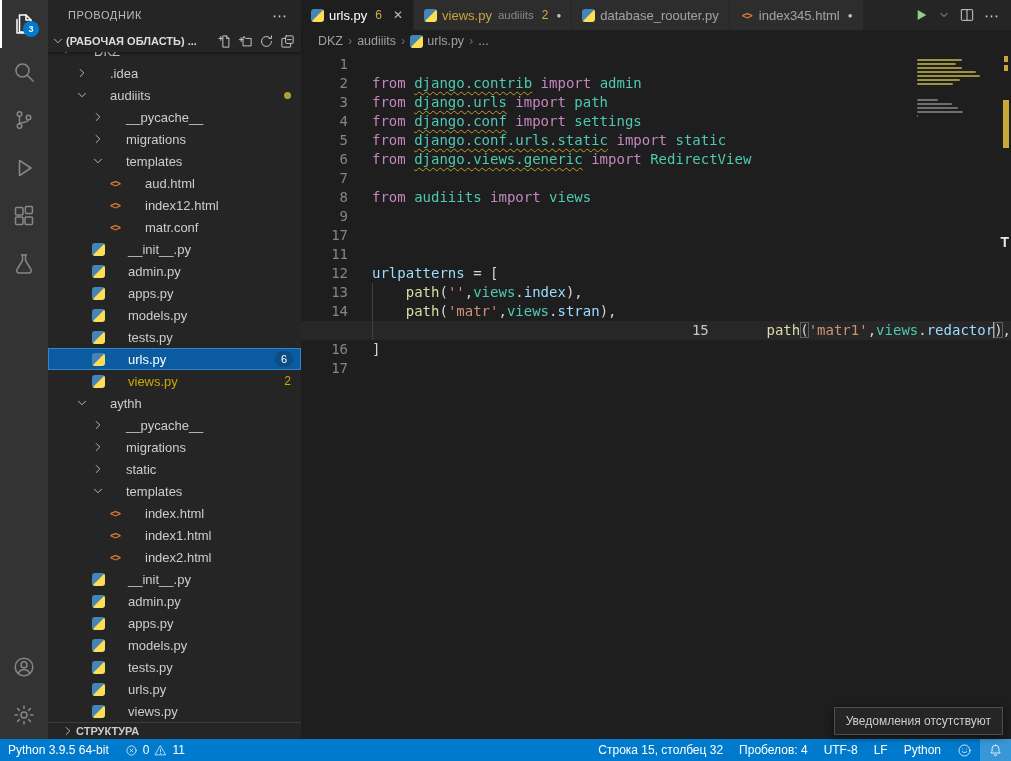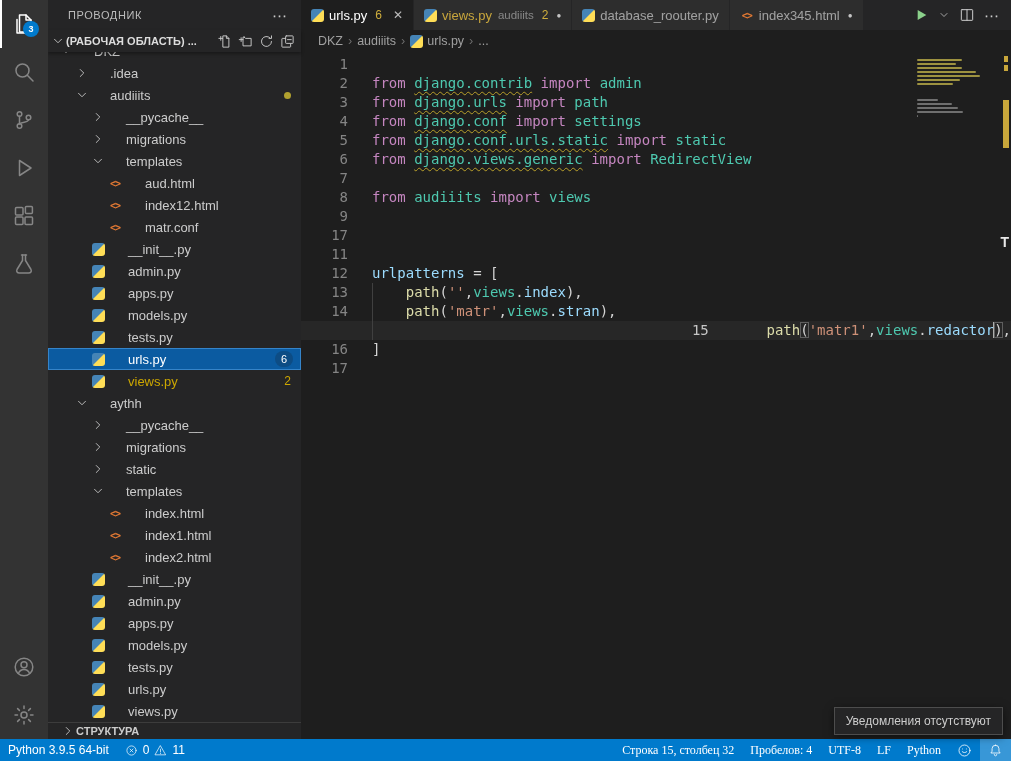--- a/index.html
+++ b/index.html
@@ -82,21 +82,21 @@
   .mm-line { height:2px; margin-bottom:2px; border-radius:1px; }
   .ruler-mark { position:absolute; background:#c9a73b; }
   .ruler-m1 { right:3px; top:4px; width:4px; height:6px; }
   .ruler-m2 { right:3px; top:13px; width:4px; height:6px; }
   .ruler-big { right:2px; top:48px; width:6px; height:48px; }
   .ruler-t { position:absolute; right:2px; top:182px; color:#e8e8e8; font:600 14px "Liberation Sans", sans-serif; }
 
   
   .statusbar { position:absolute; left:0; right:0; bottom:0; height:22px; background:#007acc; display:flex; color:#ffffff; z-index:8; }
   .sb-group { display:flex; align-items:stretch; }
-  .sb-group.right { margin-left:auto;font-family:Liberation Serif, serif; }
+  .sb-group.right { margin-left:auto; }
   .sb-item { display:flex; align-items:center; gap:5px; padding:0 8px; font-size:12px; cursor:pointer; white-space:nowrap;justify-content:flex-end; }
   .sb-item.hl { background:rgba(255,255,255,.22); }
   .sb-item svg { stroke-width:1.3; }
 
   
   .toast { position:absolute; right:8px; bottom:26px; background:#252526; border:1px solid #4d4d4d; color:#cccccc; font-size:12px; padding:6px 11px; box-shadow:0 2px 8px rgba(0,0,0,.5); z-index:9; }
 </style>
 </head>
 <body>
 

